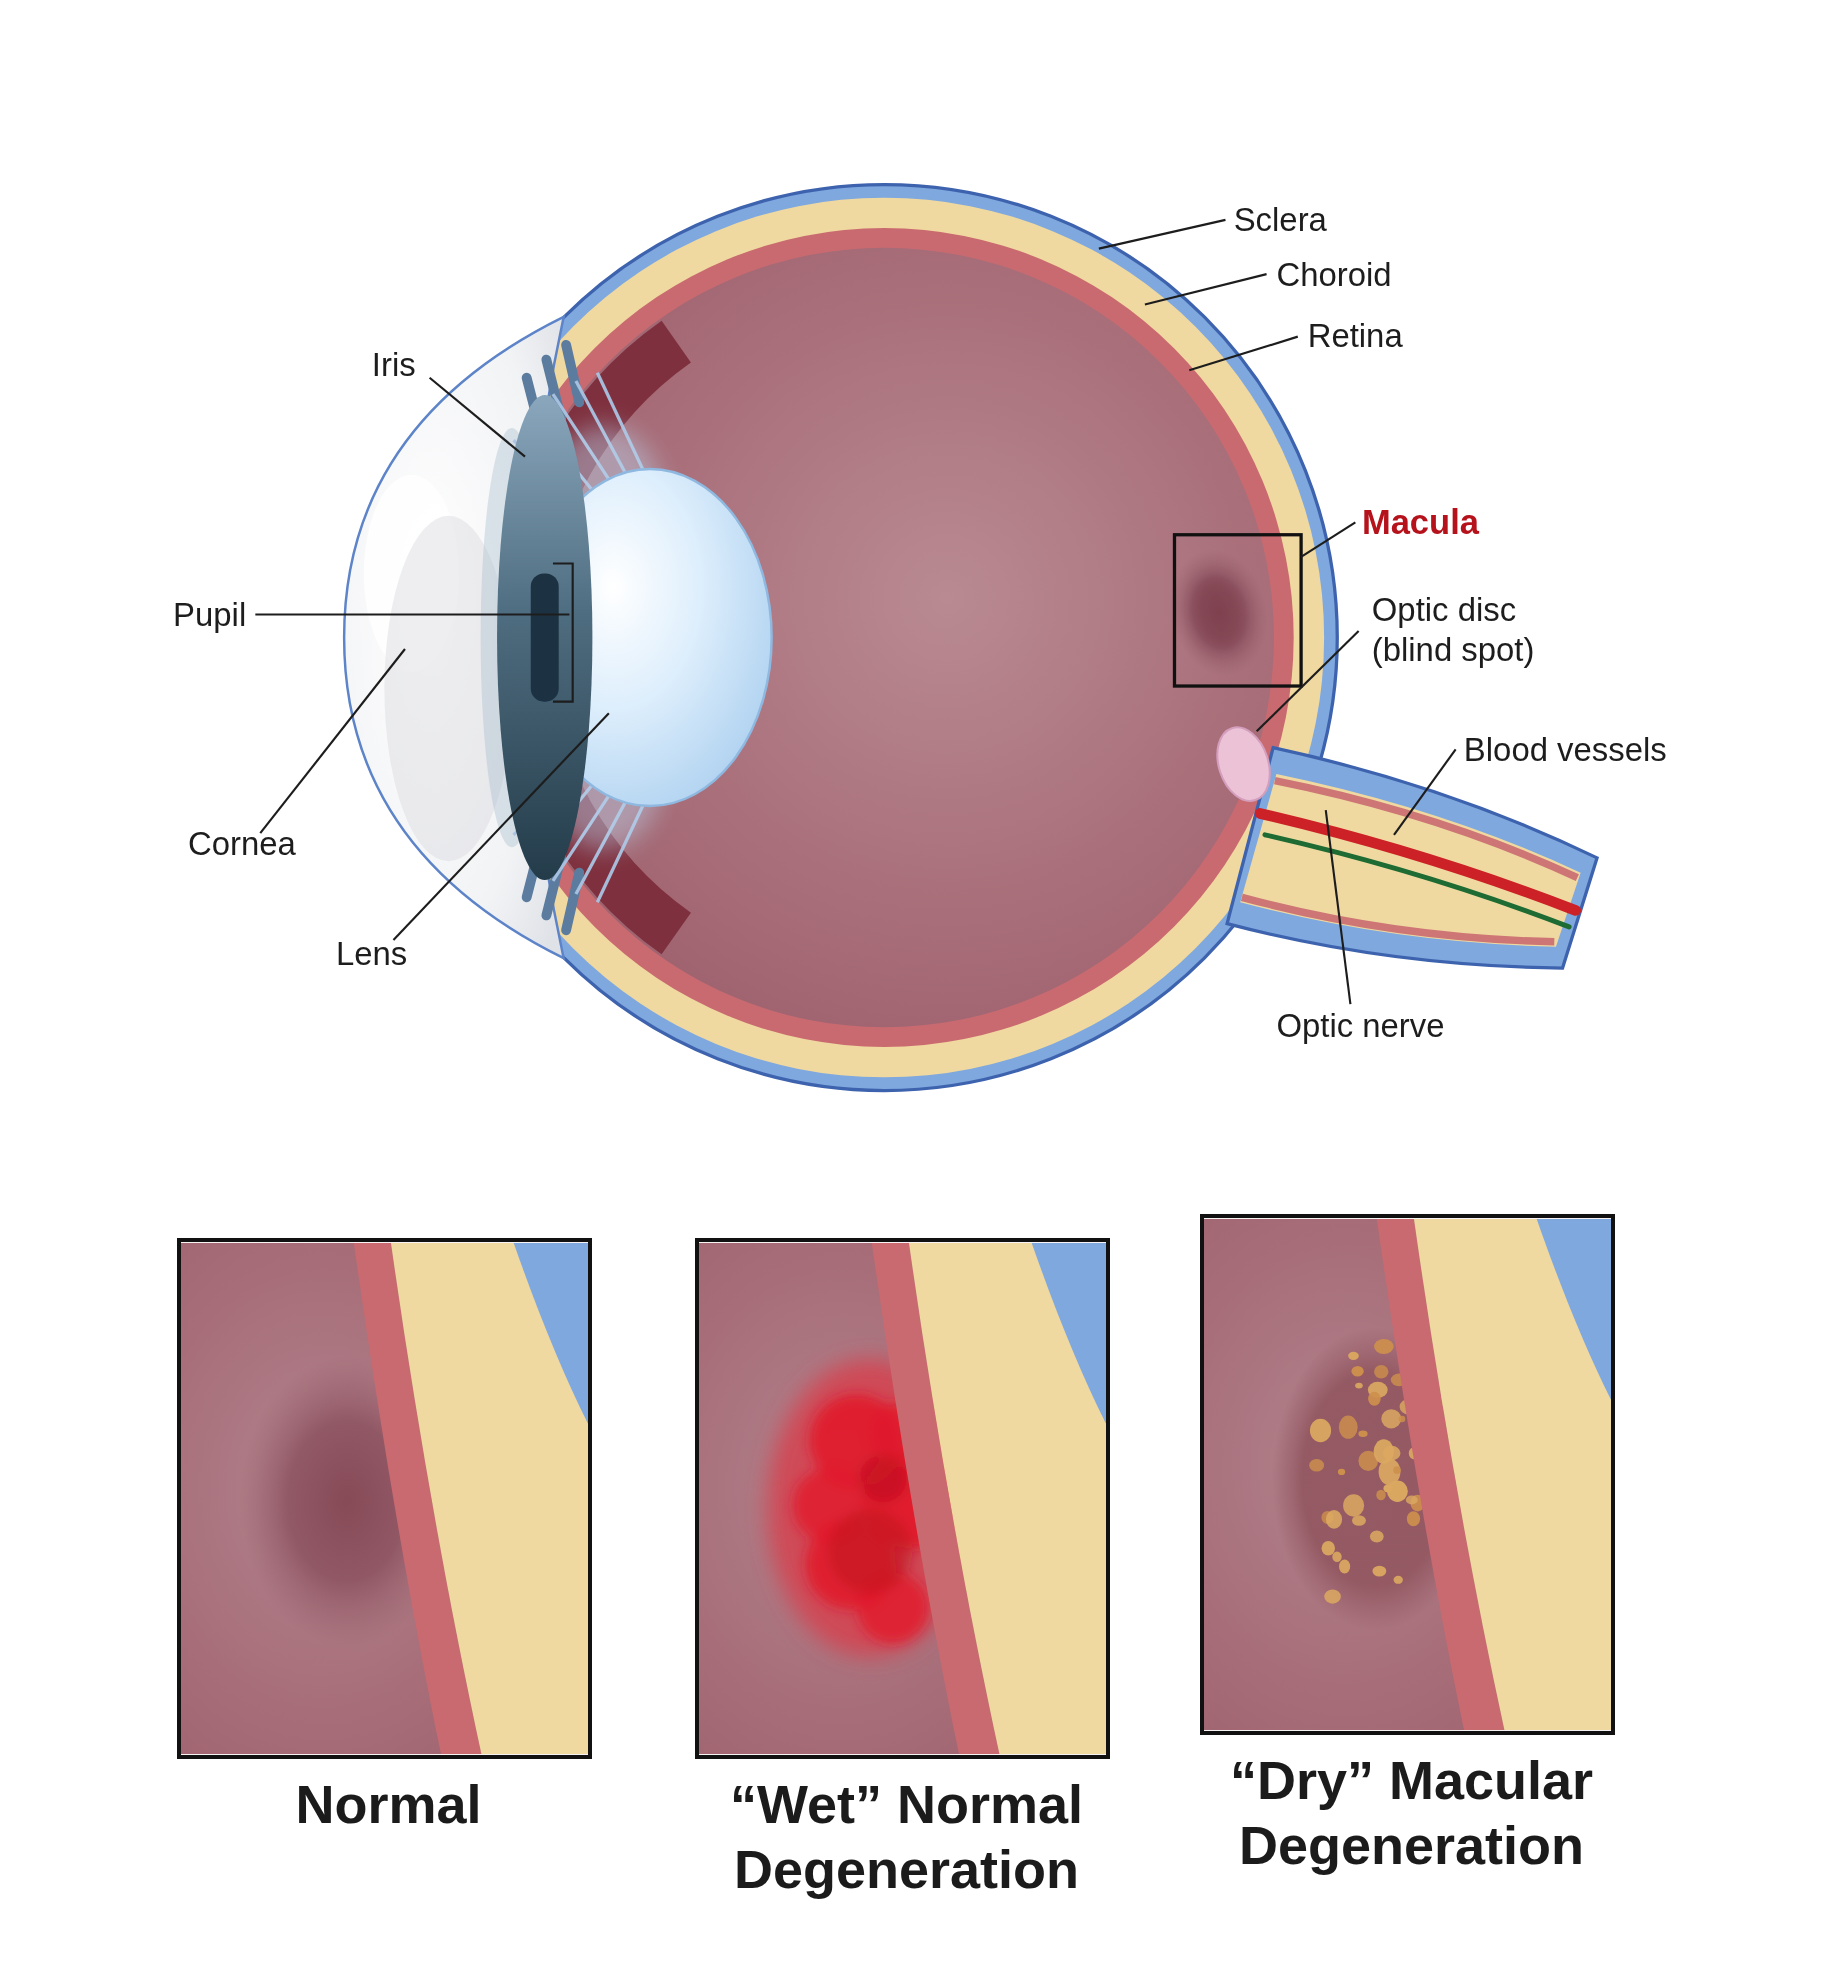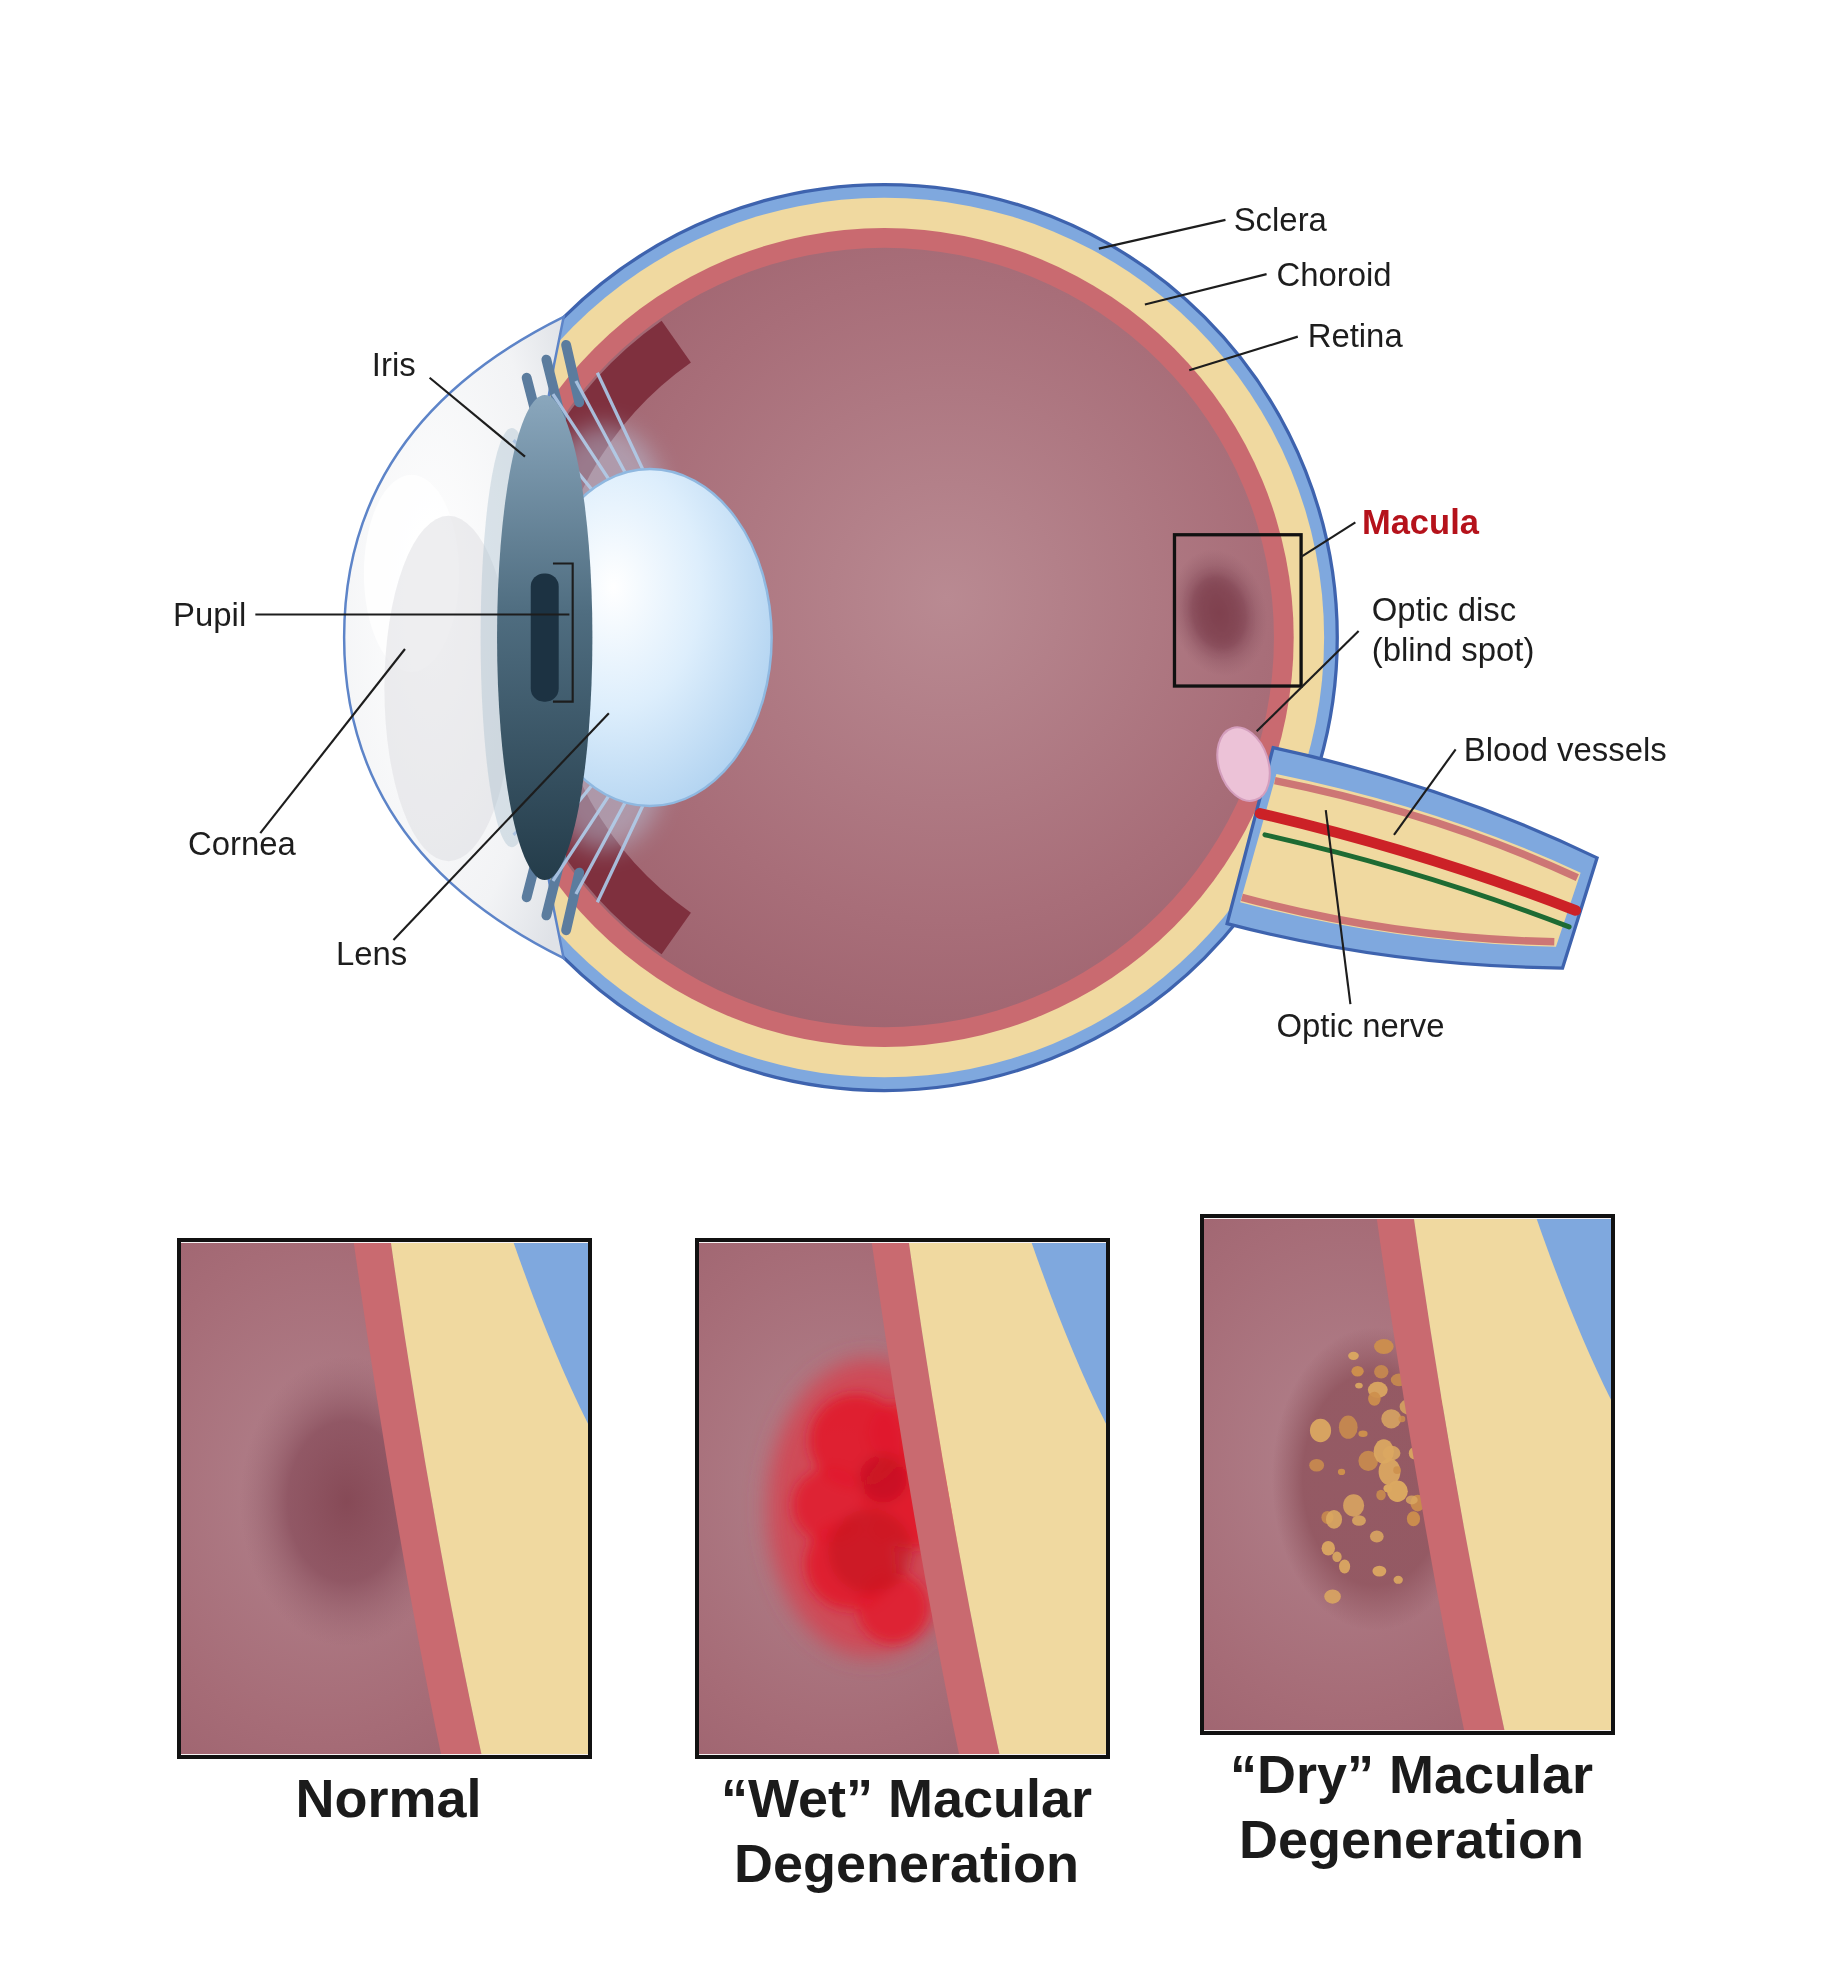--- a/index.html
+++ b/index.html
@@ -11,21 +11,21 @@
          font-size:74px;font-weight:700;letter-spacing:0.8px;color:#1b1b1b;}
 
   .eye-svg{position:absolute;left:0;top:113px;}
 
   .label{font-size:40px;fill:#1d1d1d;}
   .label-red{font-size:42px;font-weight:700;fill:#b5121b;}
   .leader{stroke:#1d1d1d;stroke-width:2.6;fill:none;}
 
   .panel{position:absolute;width:423px;margin:0;}
   .panel svg{display:block;border:4.1px solid #111111;}
-  .panel figcaption{margin-top:7px;text-align:center;font-size:54px;font-weight:700;
+  .panel figcaption{margin-top:13px;text-align:center;font-size:54px;font-weight:700;
                     line-height:1.2;color:#1b1b1b;}
   #panel-normal{left:177px;top:1238px;}
   #panel-wet{left:695px;top:1238px;}
   #panel-dry{left:1200px;top:1214px;}
 </style>
 </head>
 <body>
 
 <svg width="0" height="0" style="position:absolute" aria-hidden="true">
   <defs>
@@ -199,21 +199,21 @@
         <circle cx="162" cy="325" r="46" fill="#e2182a" opacity="0.8"></circle>
         <circle cx="248" cy="235" r="38" fill="#e2182a" opacity="0.75"></circle>
         <circle cx="212" cy="382" r="52" fill="#c1121f" opacity="0.6"></circle>
         <circle cx="228" cy="292" r="30" fill="#b90f1f" opacity="0.55"></circle>
       </g>
       <path d="M214,0 C244,212 280,430 322,633 L372,633 C328,430 290,212 260,0 Z" fill="#c96a70"></path>
       <path d="M260,0 C290,212 328,430 372,633 L504,633 L504,0 Z" fill="#f0d9a0"></path>
       <path d="M412,0 C442,86 472,160 504,224 L504,0 Z" fill="#7fa8de"></path>
     </svg>
     <figcaption>
-      <div>“Wet” Macular</div>
+      <div>“Wet” Normal</div>
       <div>Degeneration</div>
     </figcaption>
   </figure>
 
   <figure class="panel" id="panel-dry">
     <svg width="415" height="521" viewBox="0 0 504 633">
       <rect x="0" y="0" width="504" height="633" fill="url(#gradPanelBg)"></rect>
       <ellipse cx="212" cy="322" rx="128" ry="188" fill="url(#gradDryBase)" opacity="0.95"></ellipse>
       <g id="drusen-group">
           <ellipse cx="144.3" cy="262.1" rx="13.1" ry="14.5" fill="#dba861" opacity="0.94"></ellipse>

